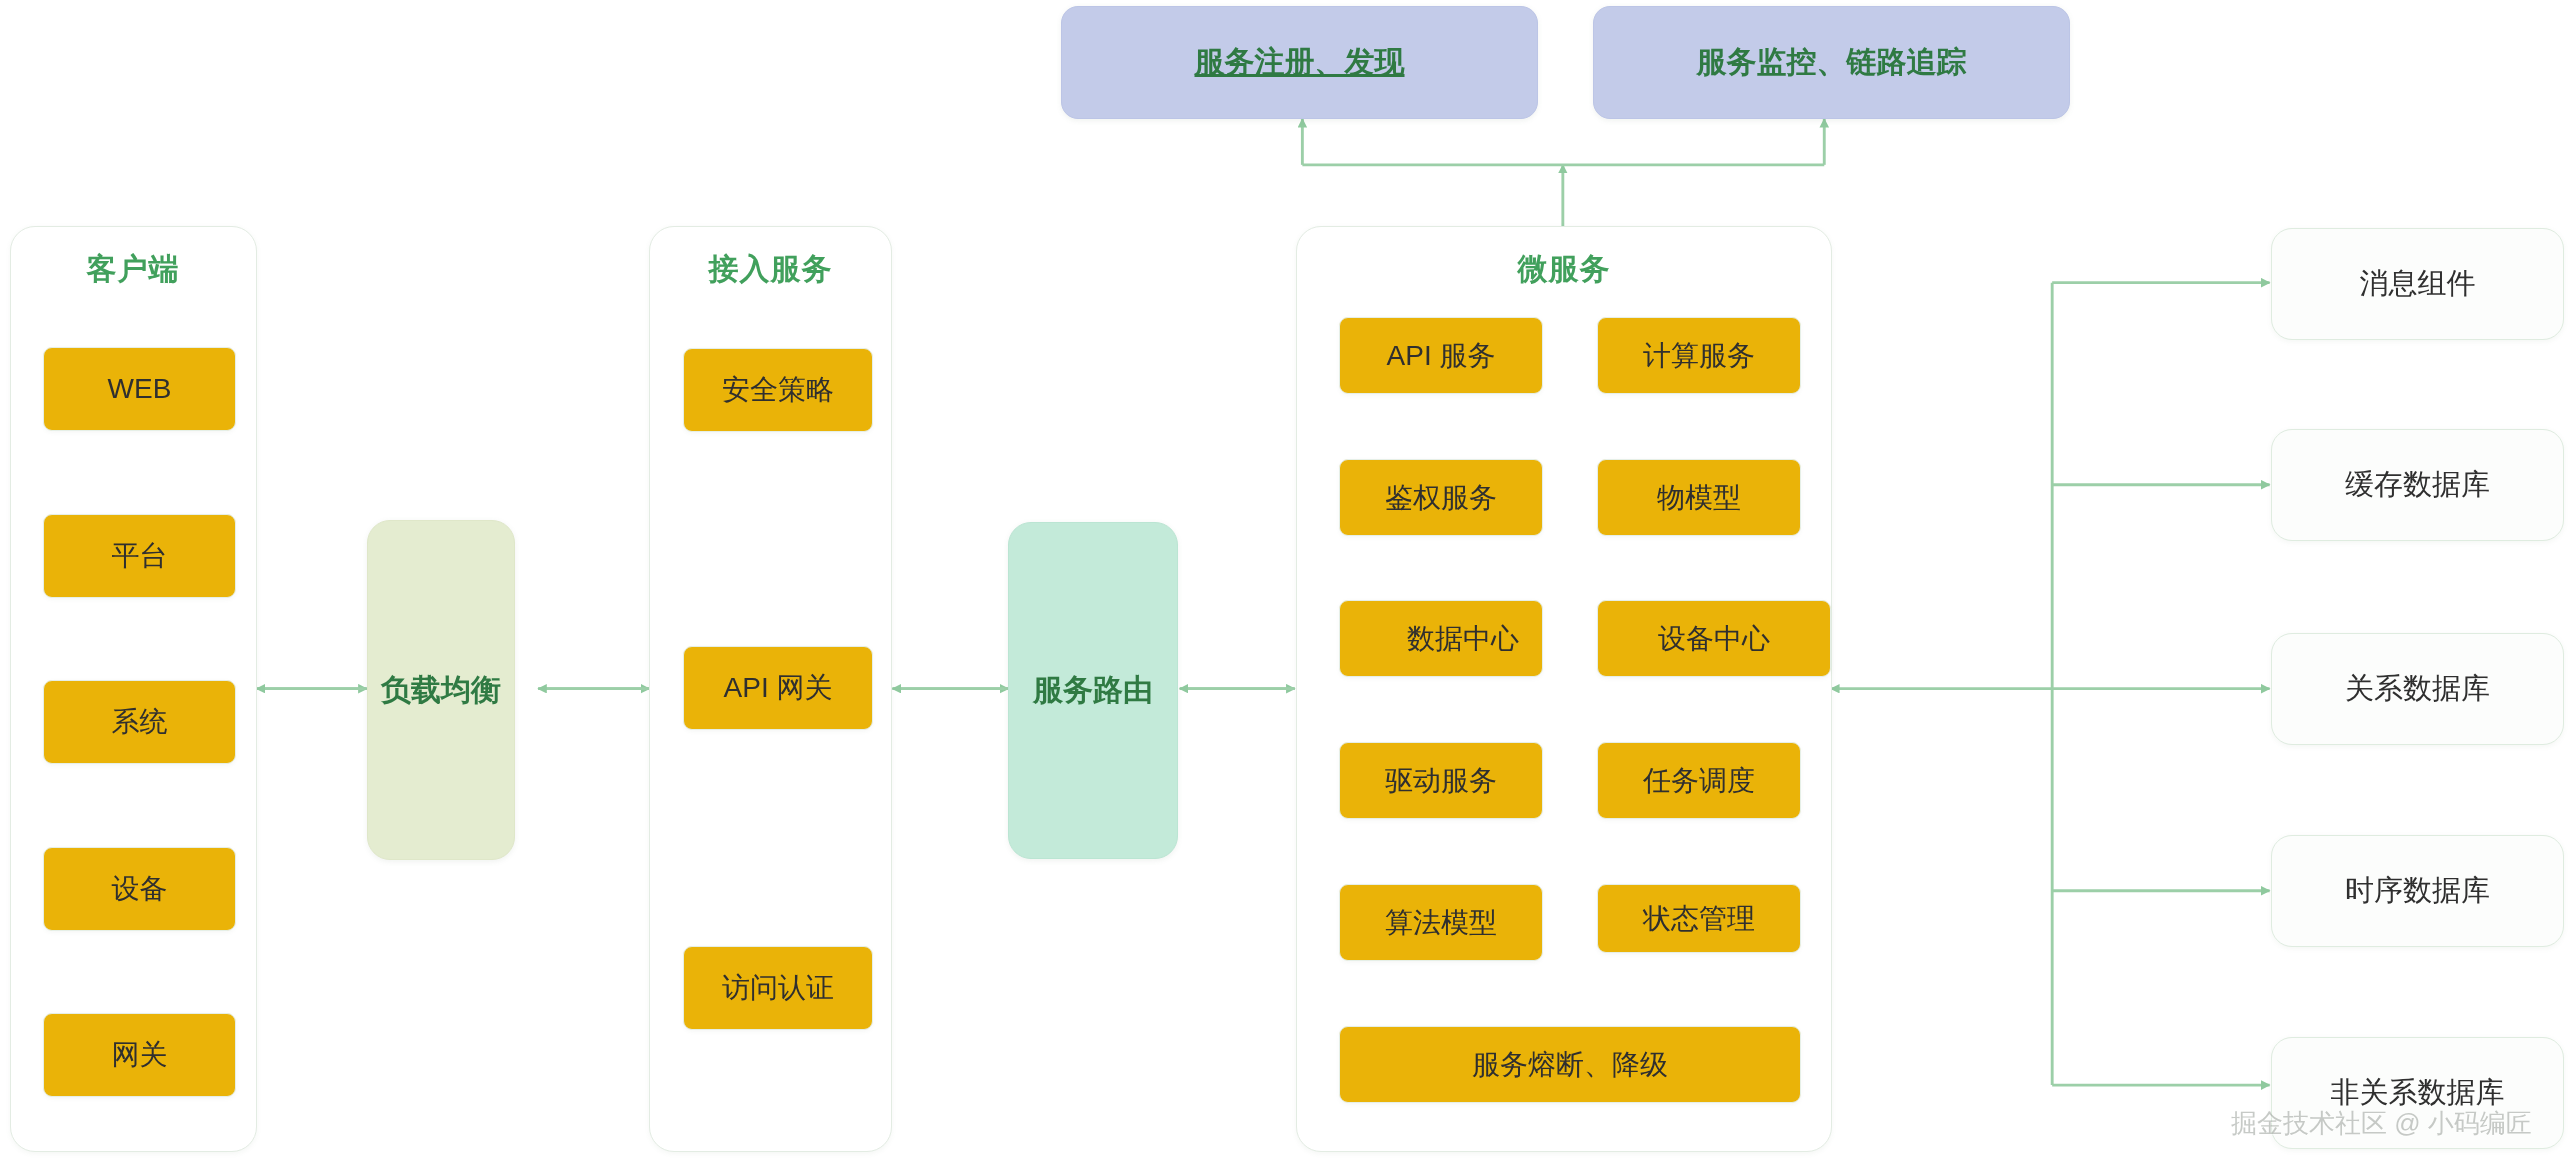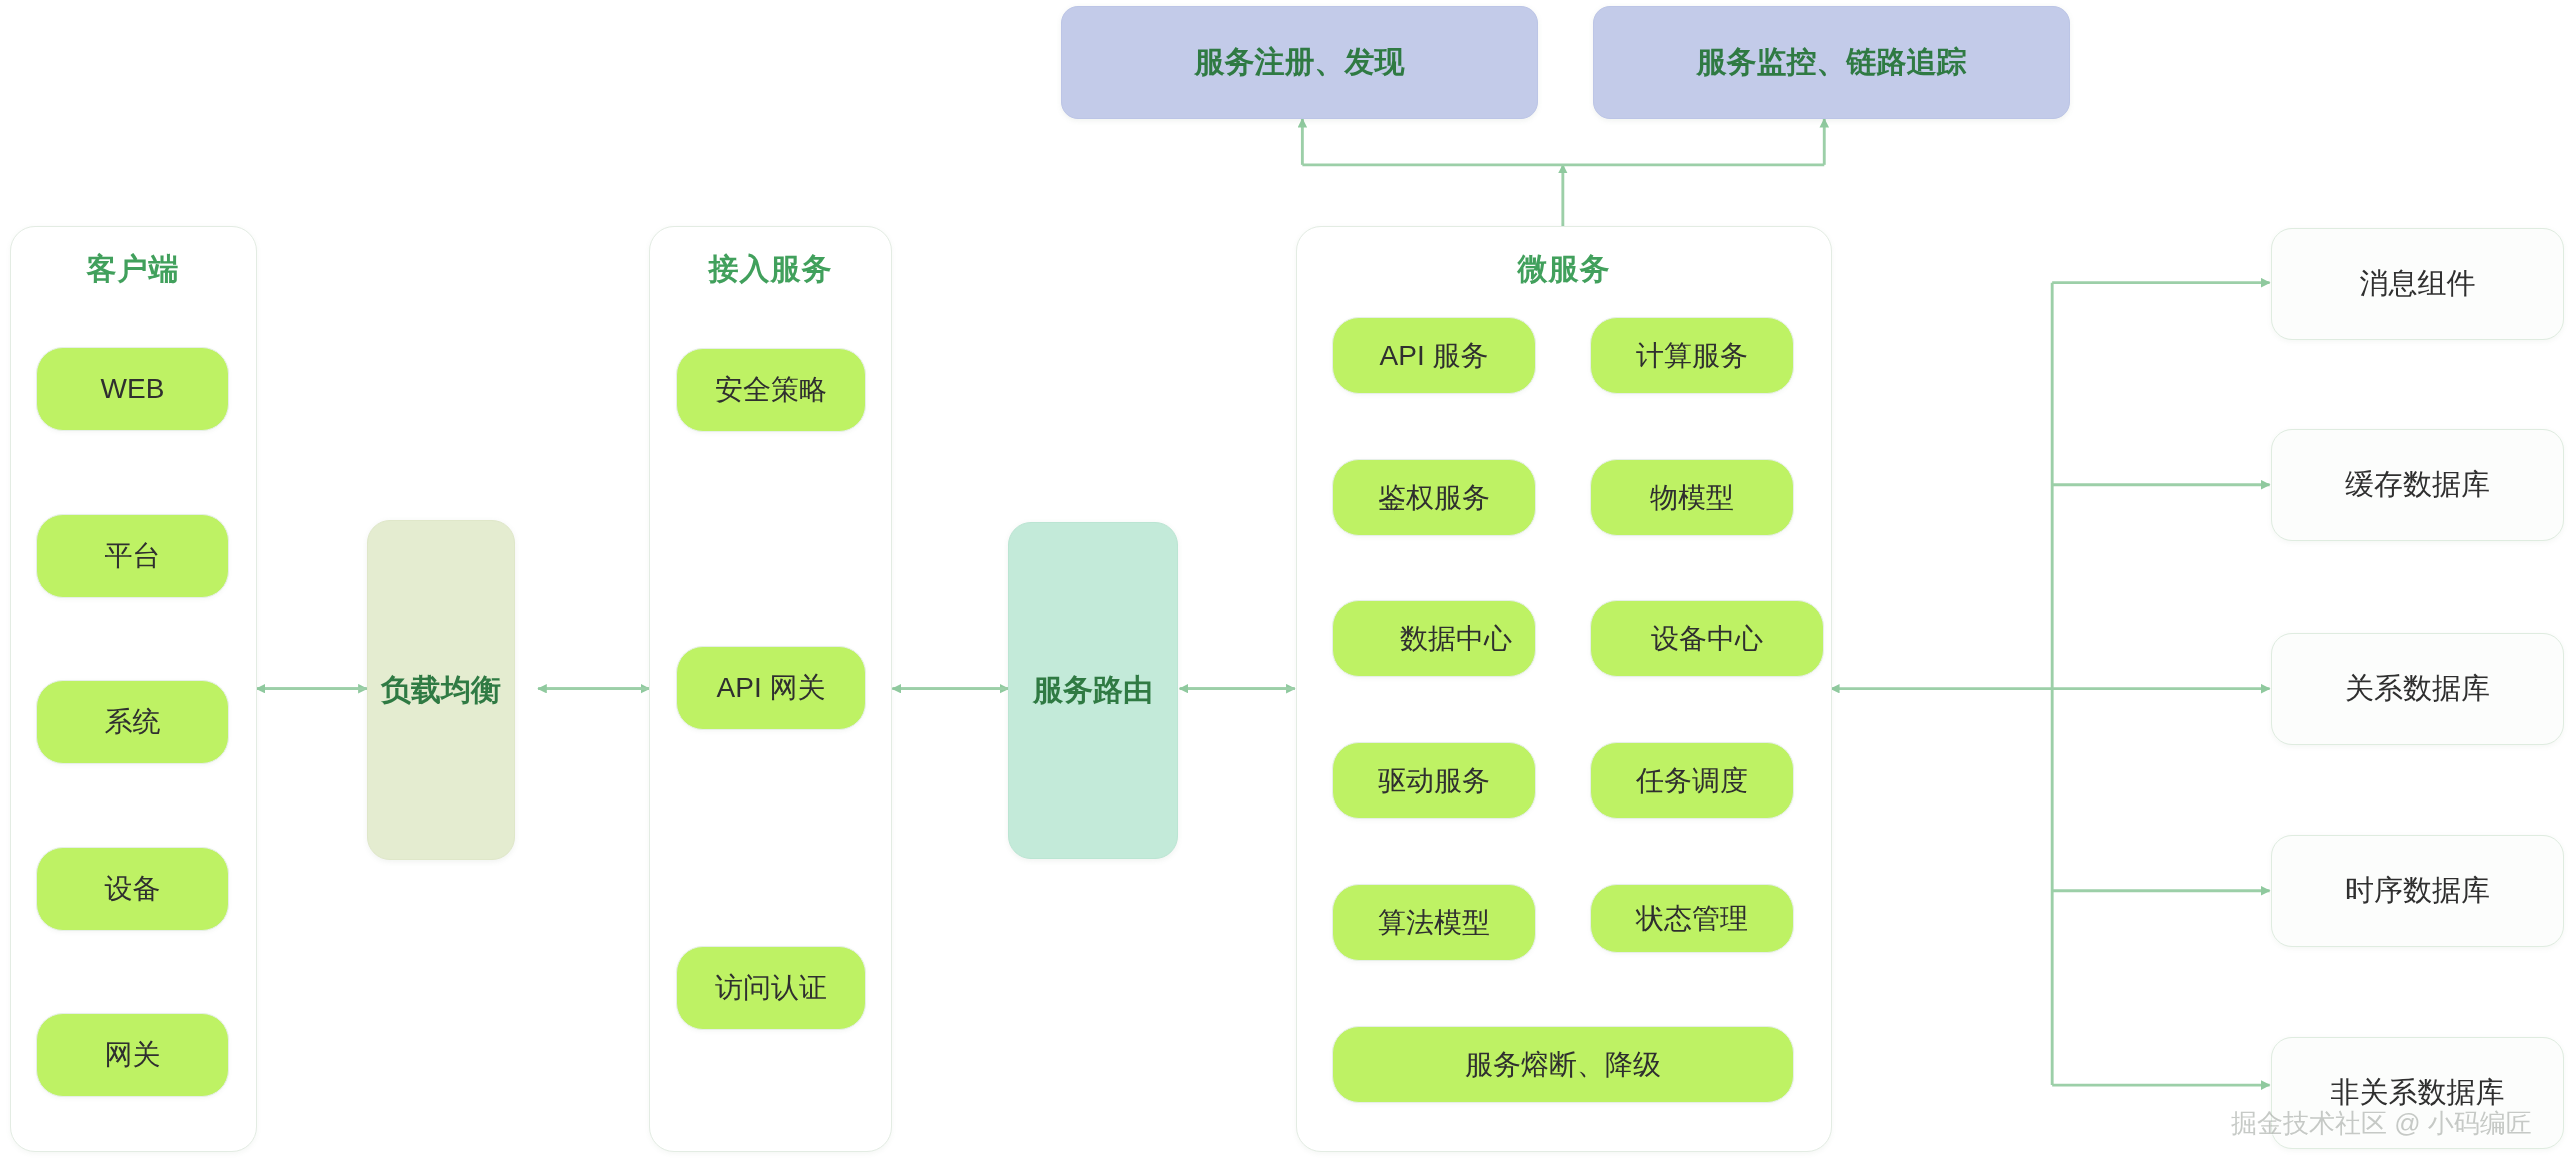--- a/index.html
+++ b/index.html
@@ -24,27 +24,28 @@
     position:absolute;left:0;right:0;
     text-align:center;
     color:#41a05c;
     font-weight:bold;
     font-size:30px;
     letter-spacing:1px;
   }
   .leaf{
     position:absolute;
     box-sizing:border-box;
-    background:#bef264;
+    background:#eab308;
     border:1.9px solid #e6efe7;
-    border-radius:27px;
+    border-radius:9px;
     display:flex;align-items:center;justify-content:center;
     color:#2f2f2f;
     font-size:28px;
     box-shadow:0 1.9px 3.8px rgba(120,140,120,.06);
+    margin-left:7px;
   }
   .db-box{
     position:absolute;
     box-sizing:border-box;
     background:#fcfdfc;
     border:1.9px solid #dfece0;
     border-radius:21px;
     display:flex;align-items:center;justify-content:center;
     color:#2f2f2f;
     font-size:29px;
@@ -114,21 +115,21 @@
     <path d="M2143,295 L2143,1133"></path>
 
     <path d="M2143,295 L2370,295" marker-end="url(#ah)"></path>
     <path d="M2143,506 L2370,506" marker-end="url(#ah)"></path>
     <path d="M2143,719 L2370,719" marker-end="url(#ah)"></path>
     <path d="M2143,930 L2370,930" marker-end="url(#ah)"></path>
     <path d="M2143,1133 L2370,1133" marker-end="url(#ah)"></path>
   </g>
 </svg>
 
-<div class="pill purple" style="left:1061px;top:5.7px;width:477px;height:113px;">
+<div class="pill purple" style="left:1061px;top:5.7px;width:477px;height:113px;text-decoration:underline;">
   <span>服务注册、发现</span>
 </div>
 <div class="pill purple" style="left:1593px;top:5.7px;width:477px;height:113px;">
   <span>服务监控、链路追踪</span>
 </div>
 
 <div class="panel" style="left:9.6px;top:226px;width:247px;height:926px;">
   <div class="panel-title" style="top:22px;font-family:Liberation Mono, monospace;">客户端</div>
 </div>
 <div class="leaf" style="left:36px;top:347px;width:193px;height:84px;">

